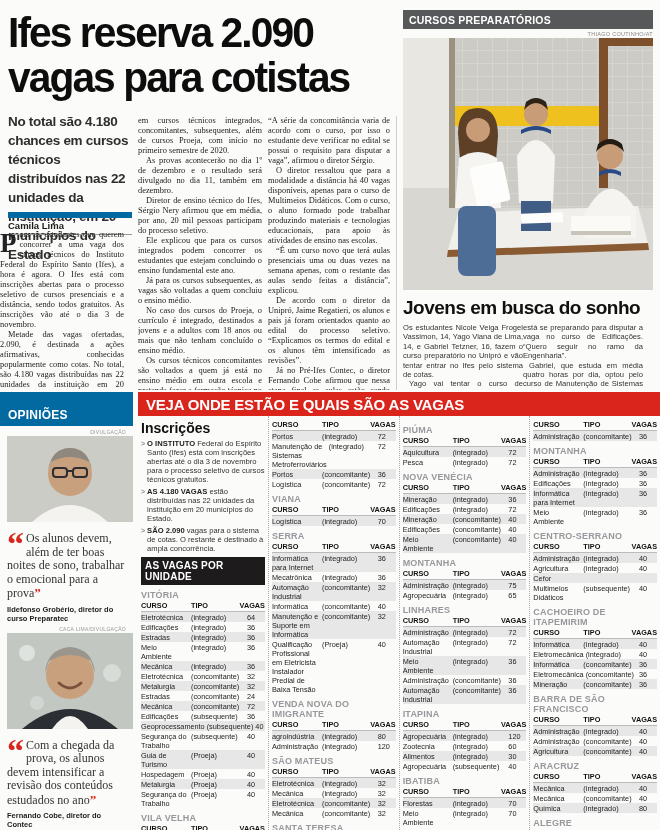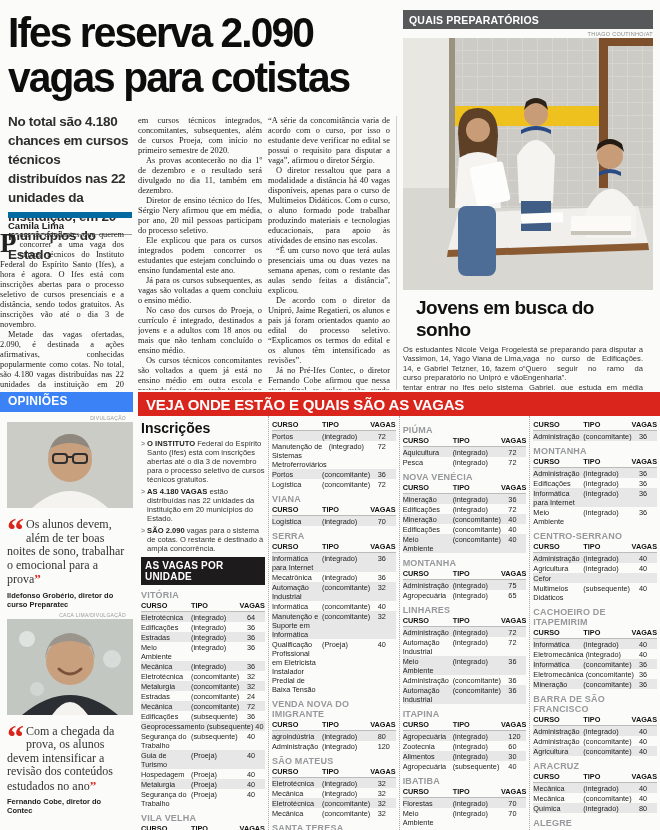--- a/index.html
+++ b/index.html
@@ -23,30 +23,30 @@
   #bcol2{left:138px;top:116px;height:274px;}
   #bcol3{left:268px;top:116px;height:274px;border-right:1px solid #cfcfcf;padding-right:6px;width:122px;}
   .dc::first-letter{float:left;font-size:27px;line-height:22px;font-weight:bold;
                     padding:2px 3px 0 0;font-family:"Liberation Serif",serif;}
   
   .feature{position:absolute;left:403px;top:10px;width:250px;height:380px;overflow:hidden;}
   .kicker{background:#57585a;color:#fff;font-weight:bold;font-size:10.5px;
           padding:4px 6px 3px 6px;letter-spacing:.2px;}
   .photocredit{font-size:5.5px;color:#8a8a8a;text-align:right;letter-spacing:.3px;margin:2px 0 1px 0;}
   .photo-main{position:relative;width:250px;height:252px;background:#cfcdc8;overflow:hidden;}
-  .feature-title{font-weight:bold;font-size:19px;letter-spacing:-.5px;margin:7px 0 4px 13px;color:#111;}
+  .feature-title{font-weight:bold;font-size:19px;letter-spacing:-.5px;margin:7px 0 4px 0;color:#111;}
   .caption-row{display:flex;}
   .capcol{width:120px;font-size:7.6px;line-height:9.4px;text-align:justify;color:#333;}
   .capcol p{margin:0;}
   .capcol p + p{text-indent:6px;}
   
   .opinions{position:absolute;left:0;top:392px;width:133px;height:438px;overflow:hidden;
             border-bottom:2px solid #222;}
-  .redbar{background:#3b82f6;color:#fff;font-weight:bold;font-size:12px;
-          padding:2px 8px 4px 8px;letter-spacing:.2px;}
+  .redbar{background:#0369a1;color:#fff;font-weight:bold;font-size:12px;
+          padding:16px 8px 4px 8px;letter-spacing:.2px;}
   .op-credit{font-size:5px;color:#999;text-align:right;margin:3px 7px 1px 0;letter-spacing:.3px;}
   .portrait{position:relative;margin:0 0 0 7px;width:126px;overflow:hidden;}
   .quote{margin:6px 7px 0 7px;font-family:"Liberation Serif",serif;font-size:12px;
          line-height:13.5px;color:#333;}
   .qmark-open{float:left;color:#da251d;font-size:34px;line-height:24px;font-weight:bold;
               font-family:"Liberation Serif",serif;margin-right:2px;}
   .qmark-close{color:#da251d;font-weight:bold;font-size:13px;}
   .attrib{margin:4px 7px 0 7px;font-weight:bold;font-size:7.5px;line-height:9px;color:#222;}
   
   .vagas{position:absolute;left:138px;top:392px;width:522px;height:438px;overflow:hidden;
@@ -98,21 +98,21 @@
     </div>
   <div class="bodycol" id="bcol3">
       <p>“A série da concomitância varia de acordo com o curso, por isso o estudante deve verificar no edital se possui o requisito para disputar a vaga”, afirmou o diretor Sérgio.</p>
       <p>O diretor ressaltou que para a modalidade a distância há 40 vagas disponíveis, apenas para o curso de Multimeios Didáticos. Com o curso, o aluno formado pode trabalhar produzindo materiais e tecnologias educacionais, para apoio às atividades de ensino nas escolas.</p>
       <p>“É um curso novo que terá aulas presenciais uma ou duas vezes na semana apenas, com o restante das aulas sendo feitas a distância”, explicou.</p>
       <p>De acordo com o diretor da Unipró, Jaime Regatieri, os alunos e pais já foram orientados quanto ao edital do processo seletivo. “Explicamos os termos do edital e os alunos têm intensificado as revisões”.</p>
       <p>Já no Pré-Ifes Contec, o diretor Fernando Cobe afirmou que nessa etapa final as aulas estão sendo intensificadas com conteúdo de revisão.</p>
     </div>
 
   <div class="feature">
-    <div class="kicker">QUAIS PREPARATÓRIOS</div>
+    <div class="kicker">CURSOS PREPARATÓRIOS</div>
     <div class="photocredit">THIAGO COUTINHO/AT</div>
     <div class="photo-main">
       <svg width="250" height="252" viewBox="0 0 250 252">
         <defs>
           <pattern id="tiles" width="15" height="13" patternUnits="userSpaceOnUse">
             <rect width="15" height="13" fill="#d7d5d0"></rect>
             <rect width="14" height="12" fill="#cdcbc6"></rect>
           </pattern>
         </defs>
         <rect width="250" height="252" fill="#d9d7d2"></rect>

